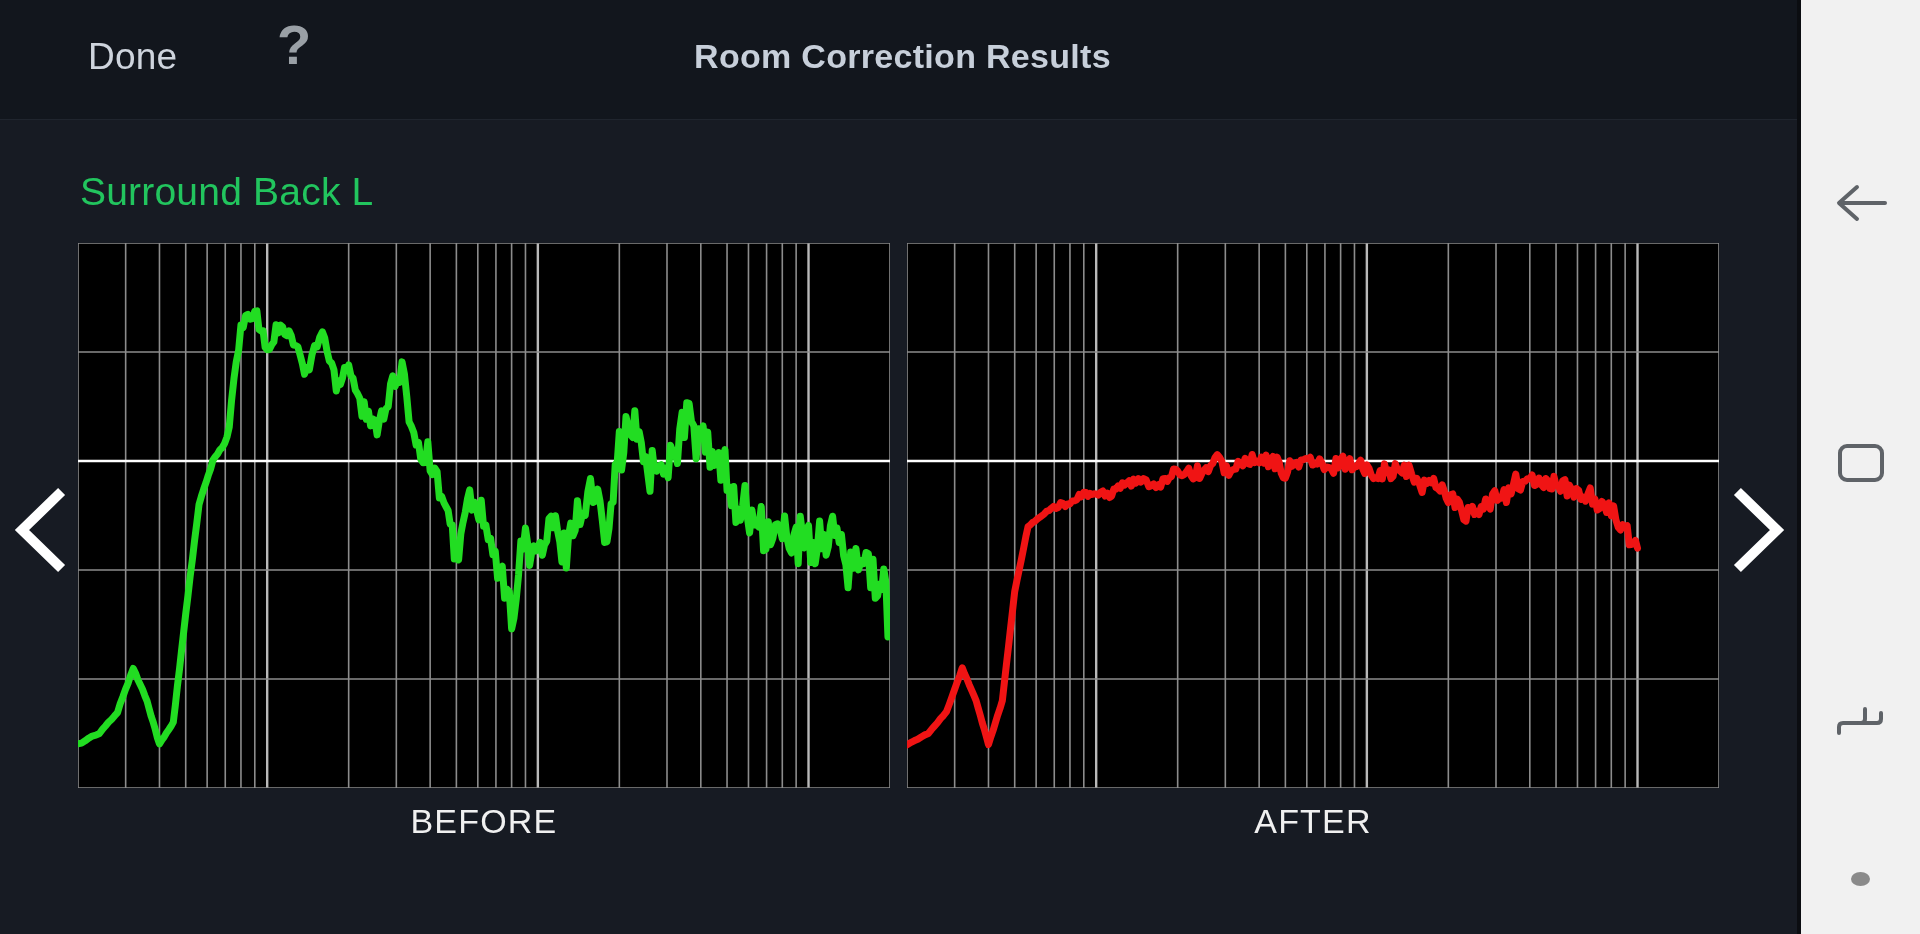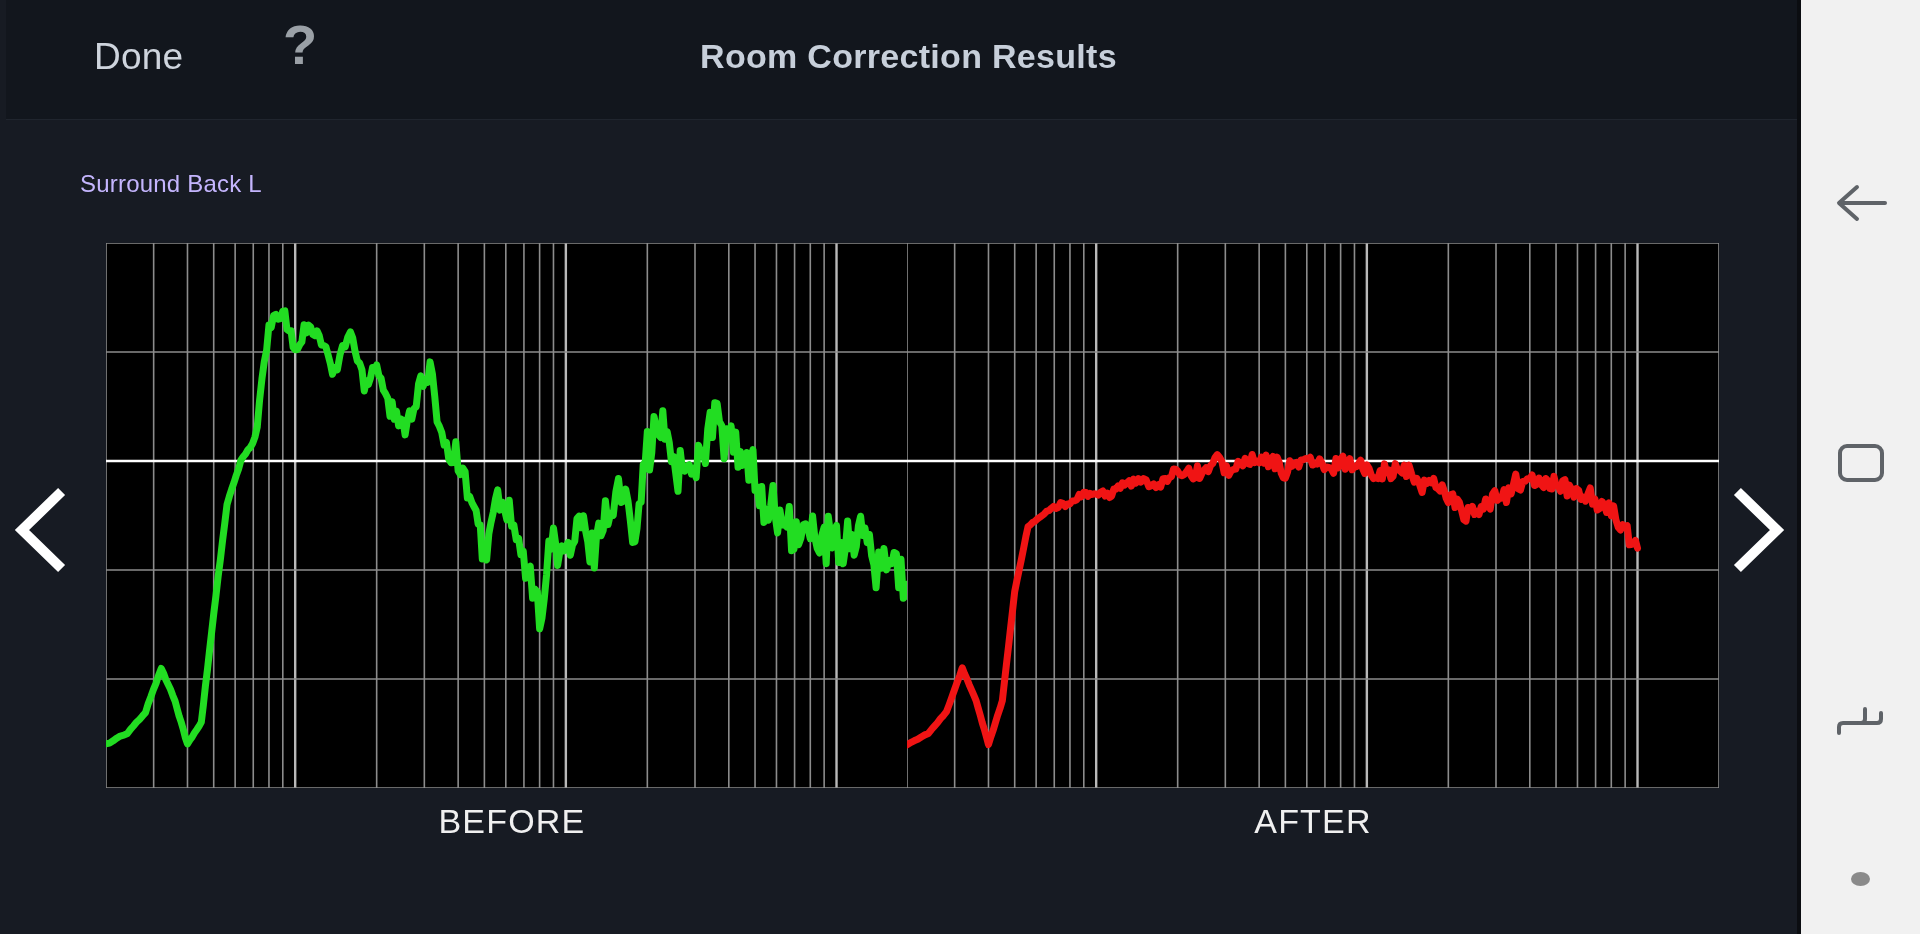--- a/index.html
+++ b/index.html
@@ -18,21 +18,20 @@
     background: #171b23;
     overflow: hidden;
   }
 
   
   #topbar {
     position: absolute; left: 0; top: 0;
     width: 1797px; height: 120px;
     background: #12161d;
     border-bottom: 1px solid #20252e;
-    margin-left: 6px;
   }
   #done-btn {
     position: absolute; left: 88px; top: 36px;
     font-size: 37px; color: #ced4dd;
     letter-spacing: 0.2px; cursor: pointer;
     background: none; border: none;
     font-family: "Liberation Sans", sans-serif;
   }
   #help-btn {
     position: absolute; left: 277px; top: 17px;
@@ -42,29 +41,29 @@
   #title {
     position: absolute; left: 4px; top: 37px; width: 1797px;
     text-align: center;
     font-size: 34px; font-weight: bold;
     color: #c7cfda; letter-spacing: 0.3px;
   }
 
   
   #channel-label {
     position: absolute; left: 80px; top: 170px;
-    font-size: 24px; color: #c4b5fd;
+    font-size: 39px; color: #22c55e;
     letter-spacing: 0.2px;
   }
 
   
   #charts { position: absolute; left: 0; top: 243px; width: 1797px; height: 547px; }
 
   .chart-block { position: absolute; top: 0; }
-  .chart-block.left  { left: 78px;  width: 812px; margin-left: 28px; }
+  .chart-block.left  { left: 78px;  width: 812px; }
   .chart-block.right { left: 907px; width: 812px; }
 
   .plot {
     position: relative;
     width: 812px; height: 545px;
     background: #000000;
     overflow: hidden;
   }
   .plot svg { display: block; width: 812px; height: 545px; }
 

